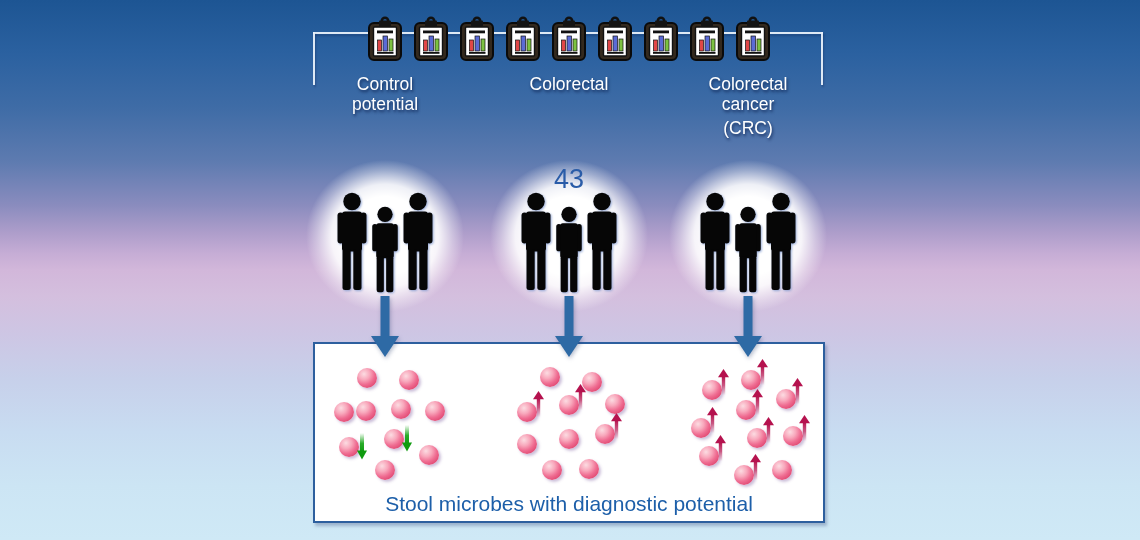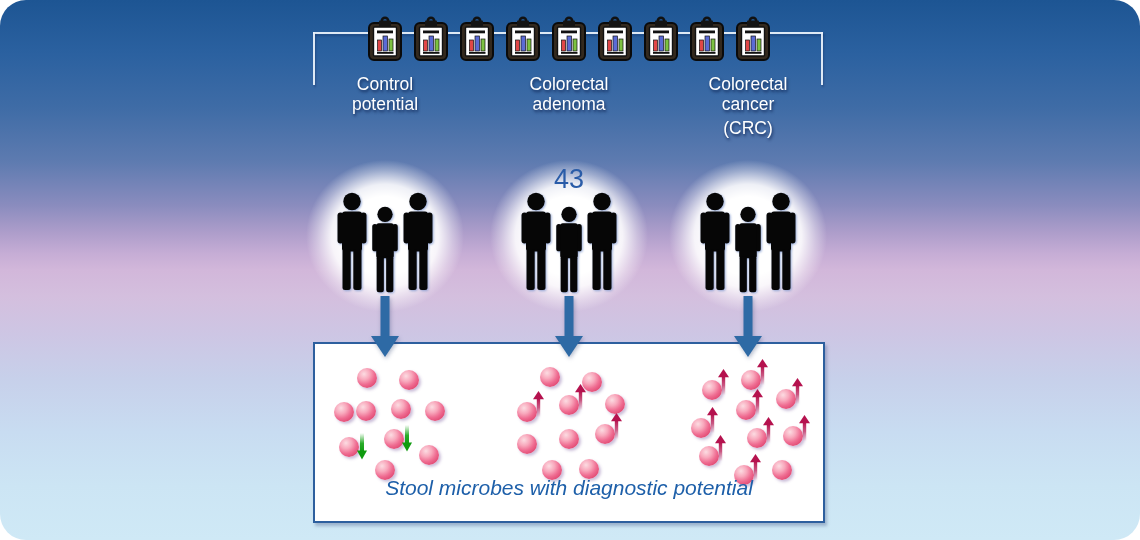--- a/index.html
+++ b/index.html
@@ -1,21 +1,21 @@
 <!DOCTYPE html>
 <html><head>
 <meta charset="utf-8">
 <style>
   html,body{margin:0;padding:0;}
   body{font-family:"Liberation Sans", sans-serif;}
   .stage{position:relative;width:1140px;height:540px;overflow:hidden;
     background:linear-gradient(180deg,
       #1d5593 0%, #2b61a0 10%, #3f6ca6 20%, #5e7bb0 30%, #8a8cbe 38%,
       #ad9dca 43%, #c6add5 47%, #d2b7da 50%, #d4bfde 55%, #cdc6e4 62%,
-      #c7d0ea 70%, #c8dcf1 80%, #cce5f4 90%, #cfe9f6 100%);border-radius:26px;}
+      #c7d0ea 70%, #c8dcf1 80%, #cce5f4 90%, #cfe9f6 100%);}
 
   
   .bracket-h{position:absolute;left:313px;top:32px;width:510px;height:2px;
     background:rgba(232,240,250,.95);box-shadow:1px 2px 2px rgba(20,40,90,.35);}
   .bracket-leg{position:absolute;top:32px;width:2px;height:53px;
     background:rgba(232,240,250,.95);box-shadow:1px 2px 2px rgba(20,40,90,.35);}
   .bracket-leg.left{left:313px;}
   .bracket-leg.right{left:821px;}
 
   
@@ -47,22 +47,22 @@
     background:#ffffff;border:2px solid #2d5f9e;box-sizing:border-box;
     box-shadow:2px 3px 3px rgba(60,80,130,.35);}
   .microbe-field{position:absolute;left:0;top:0;right:0;bottom:0;}
   .microbe{position:absolute;width:20px;height:20px;border-radius:50%;
     background:radial-gradient(circle at 35% 30%,#fcdce2 0%,#f8a8bc 30%,
       #ef6d92 55%,#e14a74 78%,#cf3560 100%);
     box-shadow:2px 2px 3px rgba(140,110,170,.45);}
   .m-arrow{position:absolute;}
   .m-arrow.up{width:11px;height:27px;}
   .m-arrow.down{width:12px;height:28px;}
-  .box-caption{position:absolute;left:0;bottom:20px;width:100%;text-align:center;
-    color:#1d5fa9;font-size:21px;line-height:26px;font-style:italic;}
+  .box-caption{position:absolute;left:0;bottom:4px;width:100%;text-align:center;
+    color:#1d5fa9;font-size:21px;line-height:26px;}
 </style>
 </head>
 <body>
 
 <svg width="0" height="0" style="position:absolute" aria-hidden="true">
   <defs>
     <linearGradient id="gGreen" x1="0" y1="0" x2="0" y2="1">
       <stop offset="0" stop-color="#14a314" stop-opacity="0"></stop>
       <stop offset="0.55" stop-color="#12a312" stop-opacity="0.9"></stop>
       <stop offset="1" stop-color="#0f9b0f"></stop>
@@ -224,21 +224,20 @@
     <svg class="flow-arrow" viewBox="0 0 30 62">
       <rect x="10.5" y="0" width="9" height="42" fill="#2e6aa5"></rect>
       <polygon points="1,40 29,40 15,61" fill="#2e6aa5"></polygon>
     </svg>
   </div>
 
   <div class="group g1">
     <div class="glow"></div>
     <div class="group-label">
       <div>Colorectal</div>
-      <div>adenoma</div>
     </div>
     <div class="count">43</div>
     <div class="persons">
         <svg viewBox="0 0 40 100" class="p-left">
     <g fill="#060606">
       <circle cx="20" cy="9.5" r="8.7"></circle>
       <rect x="5.5" y="20.5" width="6" height="31" rx="3"></rect>
       <rect x="28.5" y="20.5" width="6" height="31" rx="3"></rect>
       <rect x="10" y="19.5" width="20" height="40" rx="3"></rect>
       <rect x="10.5" y="57" width="8.2" height="41" rx="2.5"></rect>

